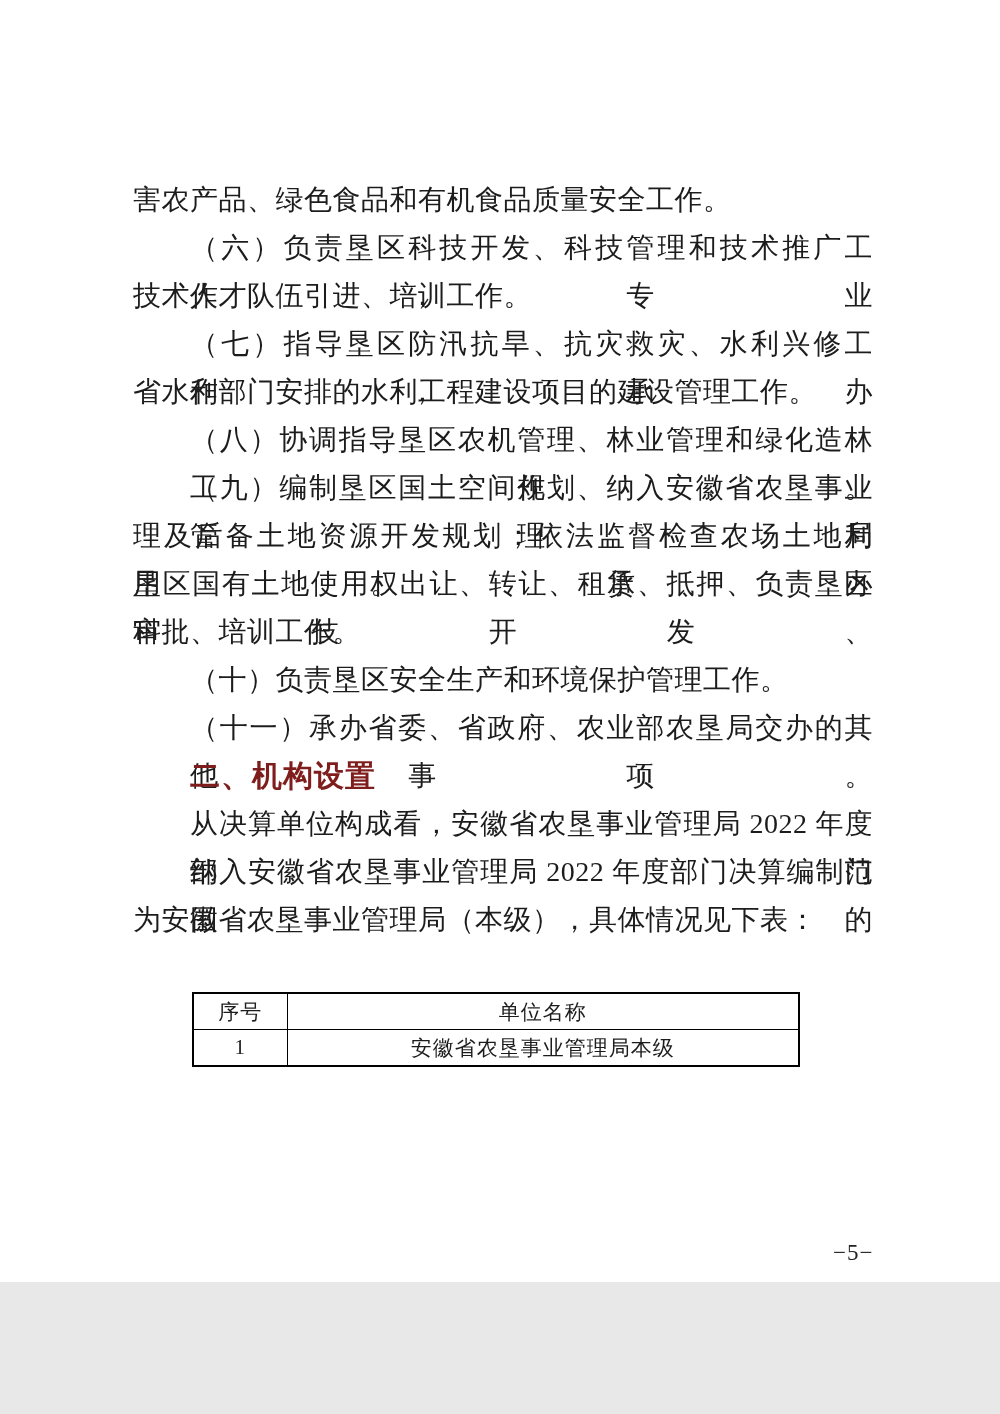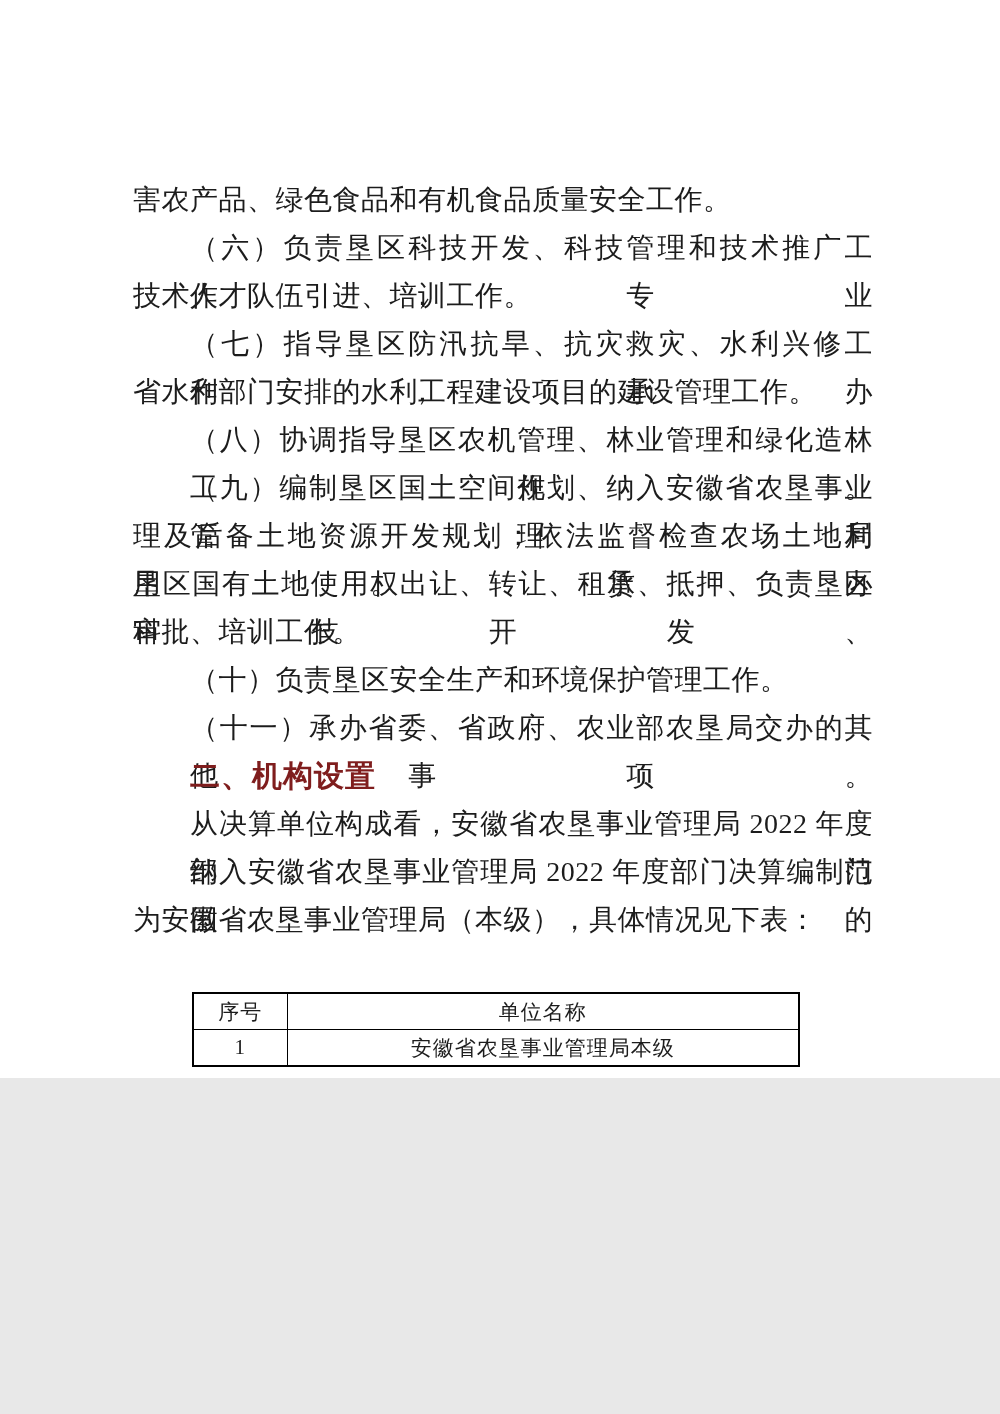--- a/index.html
+++ b/index.html
@@ -1,19 +1,19 @@
 <!DOCTYPE html>
 <html><head>
 <meta charset="utf-8">
 <style>
   html, body { margin: 0; padding: 0; background: #e8e8e8; }
   .page {
     position: relative;
     width: 1000px;
-    height: 1078px;
+    height: 1282px;
     background: #ffffff;
     margin: 0 auto;
     overflow: hidden;
     font-family: "Liberation Serif", serif;
     color: #1c1c1c;
   }
   .content {
     position: absolute;
     left: 133px;
     top: 176px;

